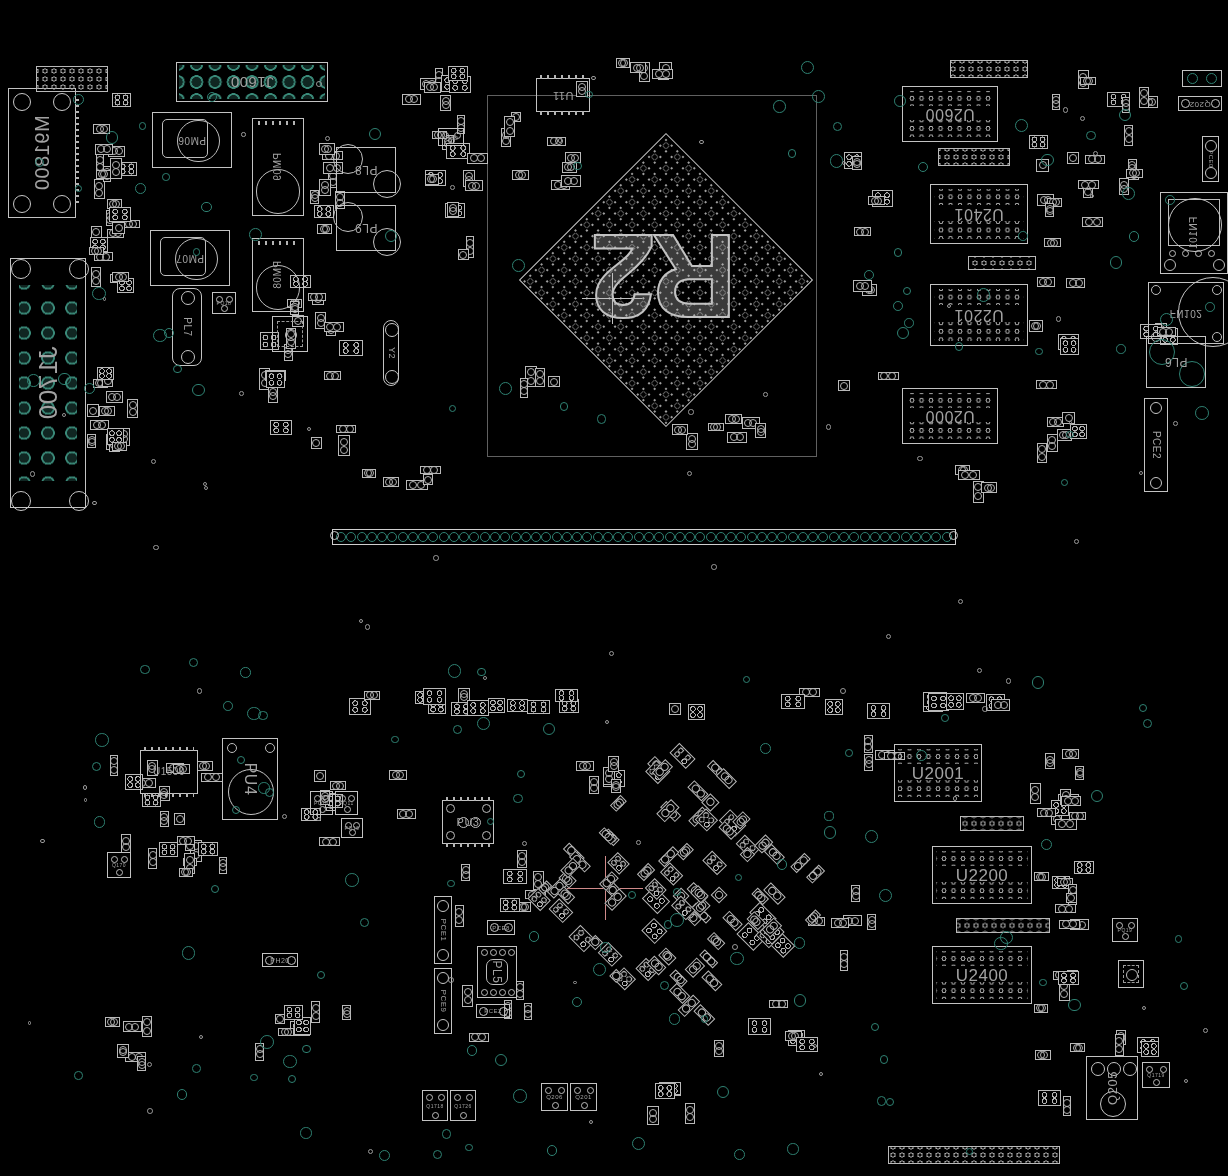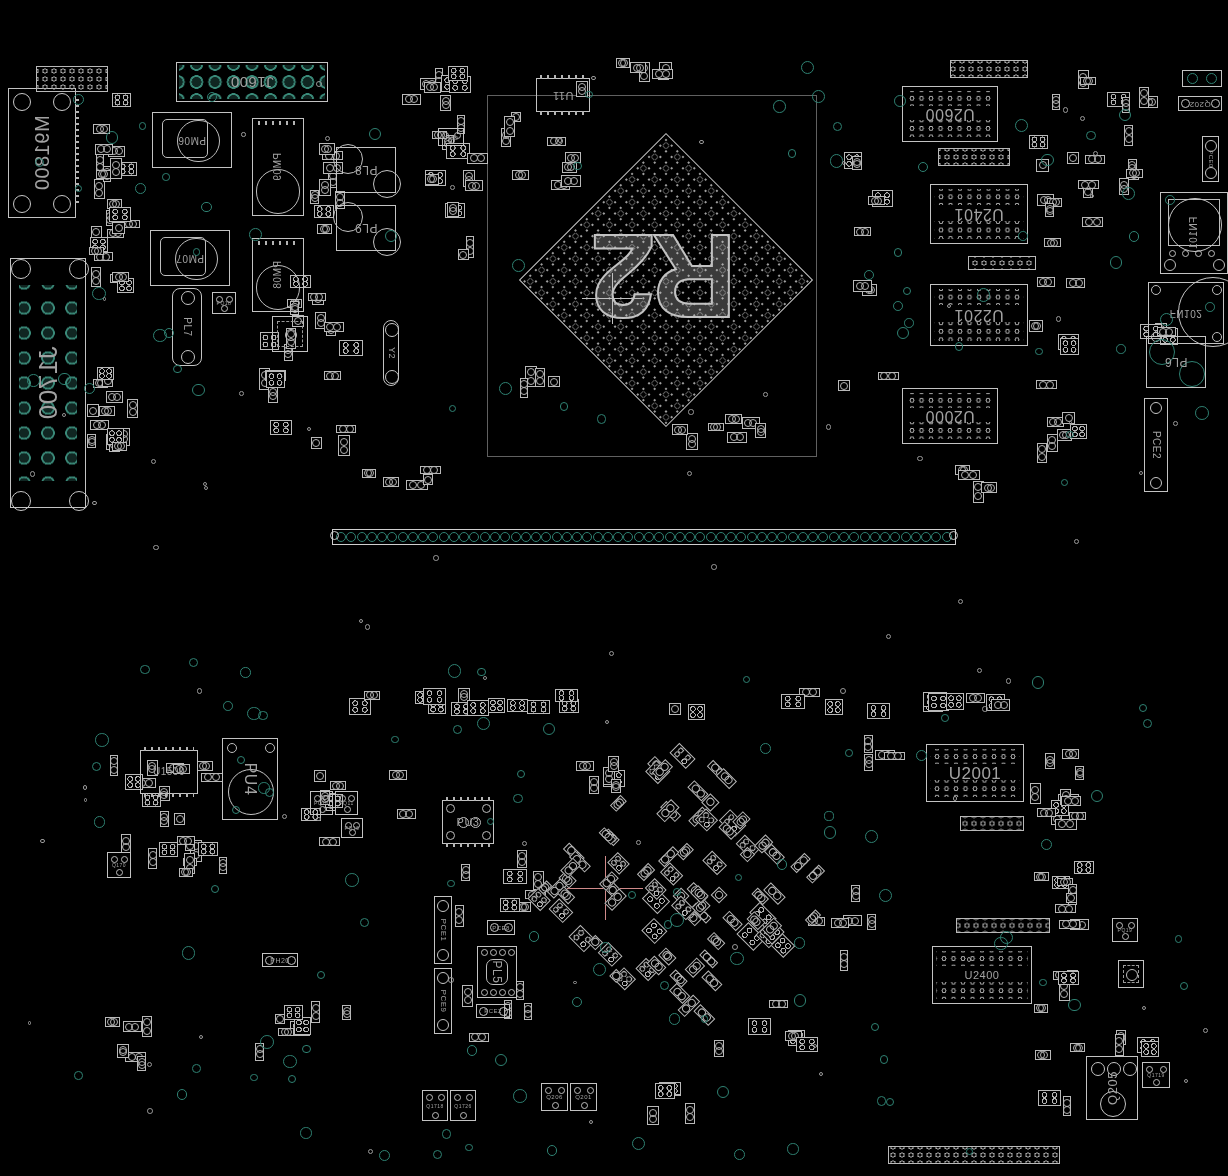--- a/index.html
+++ b/index.html
@@ -752,29 +752,34 @@
       <div class="ring" style="left: 15px; top: 3px; width: 7px; height: 7px; border: 1px solid rgb(189, 189, 189);"></div>
       <div class="ring" style="left: 9px; top: 21px; width: 7px; height: 7px; border: 1px solid rgb(189, 189, 189);"></div>
       <span class="lbl" style="font-size: 5px; transform: translate(-50%, -50%) rotate(0deg);">Q1718</span>
     </div>
     <div class="comp" style="left: 450px; top: 1090px; width: 26px; height: 31px;">
       <div class="ring" style="left: 3px; top: 3px; width: 7px; height: 7px; border: 1px solid rgb(189, 189, 189);"></div>
       <div class="ring" style="left: 15px; top: 3px; width: 7px; height: 7px; border: 1px solid rgb(189, 189, 189);"></div>
       <div class="ring" style="left: 9px; top: 21px; width: 7px; height: 7px; border: 1px solid rgb(189, 189, 189);"></div>
       <span class="lbl" style="font-size: 5px; transform: translate(-50%, -50%) rotate(0deg);">Q1726</span>
     </div>
-    <div class="comp" style="left: 926px; top: 744px; width: 98px; height: 58px;">
+    <div class="comp" style="left: 894px; top: 744px; width: 88px; height: 58px;">
       <div class="band" style="top: 4px; height: 15.08px;"></div>
       <div class="band" style="bottom: 4px; height: 17.4px;"></div>
       <span class="lbl" style="font-size: 17px; transform: translate(-50%, -50%) rotate(0deg);">U2001</span>
     </div>
+    <div class="comp" style="left: 932px; top: 846px; width: 100px; height: 58px;">
+      <div class="band" style="top: 4px; height: 15.08px;"></div>
+      <div class="band" style="bottom: 4px; height: 17.4px;"></div>
+      <span class="lbl" style="font-size: 17px; transform: translate(-50%, -50%) rotate(0deg);">U2200</span>
+    </div>
     <div class="comp" style="left: 932px; top: 946px; width: 100px; height: 58px;">
       <div class="band" style="top: 4px; height: 15.08px;"></div>
       <div class="band" style="bottom: 4px; height: 17.4px;"></div>
-      <span class="lbl" style="font-size: 11px; transform: translate(-50%, -50%) rotate(0deg);">U2400</span>
+      <span class="lbl" style="font-size: 17px; transform: translate(-50%, -50%) rotate(0deg);">U2400</span>
     </div>
     <div class="comp" style="left: 1086px; top: 1056px; width: 52px; height: 64px;">
       <div class="ring" style="left: 4px; top: 5px; width: 14px; height: 14px; border: 1px solid rgb(198, 198, 198);"></div>
       <div class="ring" style="left: 20px; top: 5px; width: 14px; height: 14px; border: 1px solid rgb(198, 198, 198);"></div>
       <div class="ring" style="left: 36px; top: 5px; width: 14px; height: 14px; border: 1px solid rgb(198, 198, 198);"></div>
       <div class="ring" style="left: 13px; top: 34px; width: 26px; height: 26px; border: 1px solid rgb(198, 198, 198);"></div>
       <span class="lbl" style="font-size: 13px; transform: translate(-50%, -50%) rotate(-90deg);">Q205</span>
     </div>
     <div class="comp" style="left: 1142px; top: 1062px; width: 28px; height: 26px;">
       <div class="ring" style="left: 3px; top: 3px; width: 7px; height: 7px; border: 1px solid rgb(189, 189, 189);"></div>

